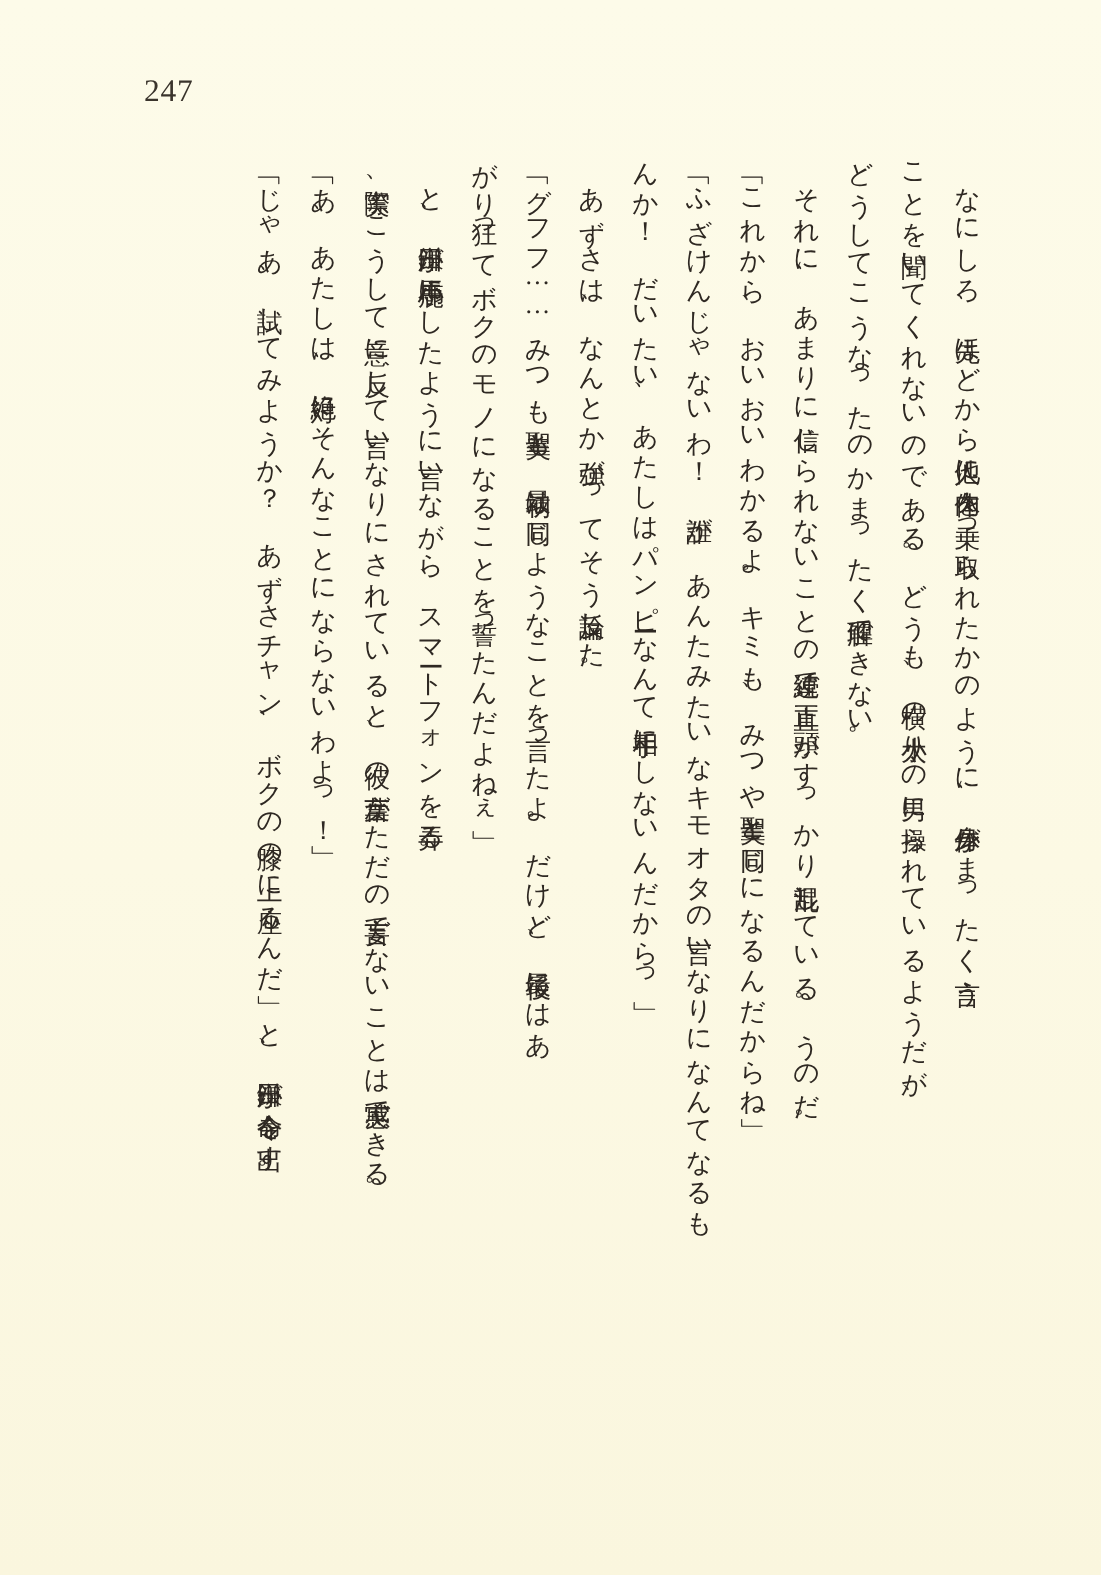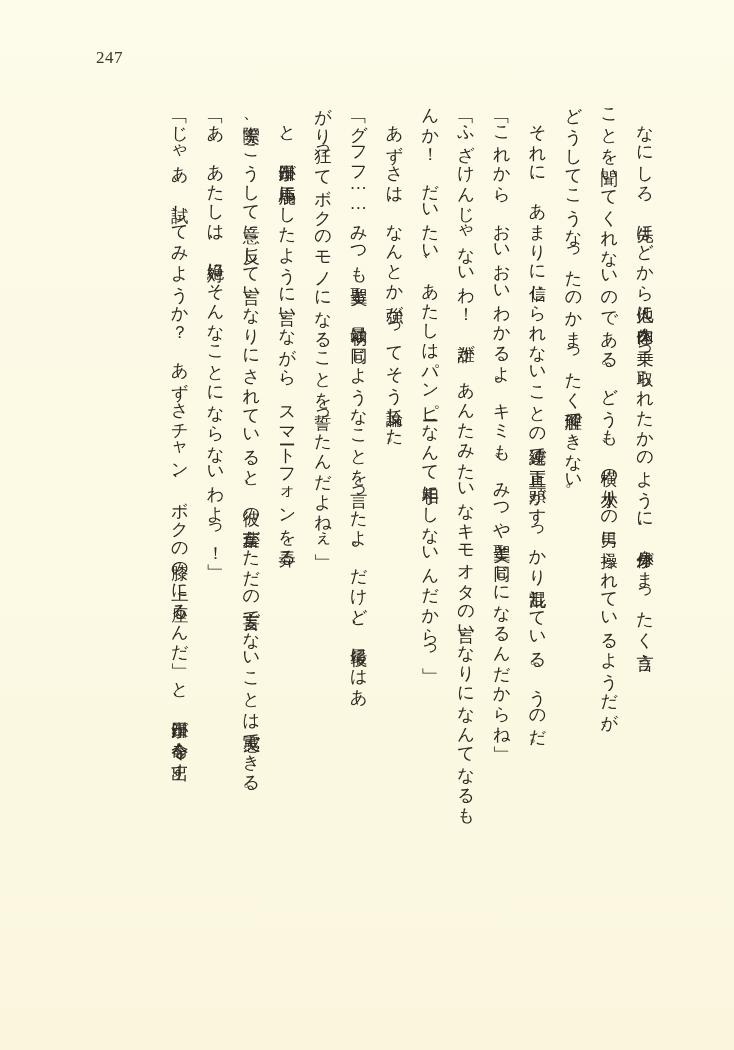--- a/index.html
+++ b/index.html
@@ -17,21 +17,21 @@
   }
   .page {
     position: absolute;
     inset: 0;
     background: linear-gradient(180deg, #fdfbe9 0%, #fcf9e4 55%, #faf6de 100%);
   }
   .page-number {
     position: absolute;
     top: 48px;
     left: 96px;
-    font-size: 17px;
+    font-size: 21px;
     letter-spacing: 0.5px;
     color: #3a342c;
     font-family: "Liberation Serif", "DejaVu Serif", serif;
   }
   .text-block {
     position: absolute;
     top: 96px;
     right: 72px;
     height: 860px;
     width: 560px;

